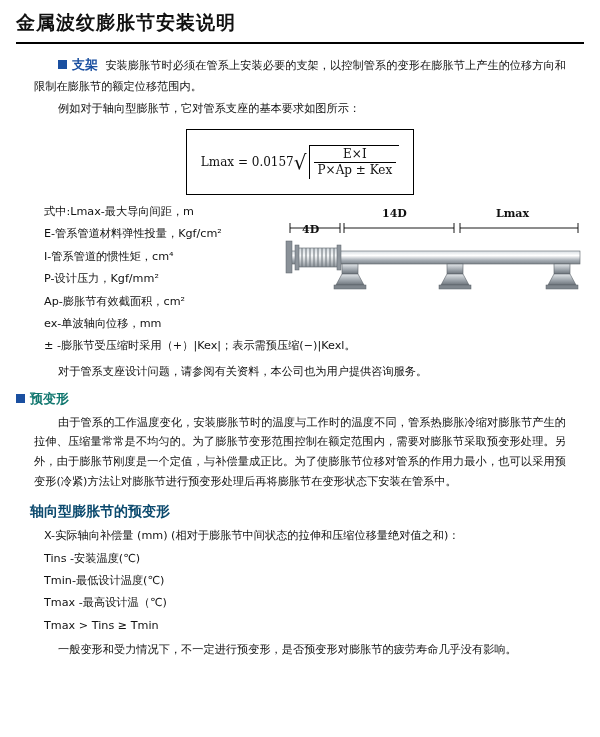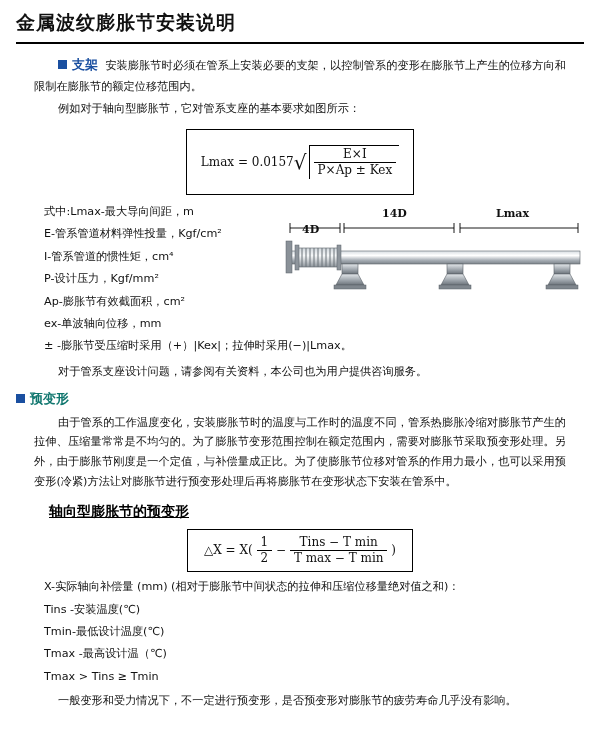--- a/index.html
+++ b/index.html
@@ -56,25 +56,24 @@
   }
 
   .list {
     margin: 6px 0 4px 28px;
     line-height: 2.0;
     font-size: 11.2px;
   }
   .list div { white-space: nowrap; }
 
   .sub-head {
-    color: #000000;
+    color: #0c4a6e;
     font-weight: bold;
     font-size: 14px;
-    margin: 12px 0 4px 33px;
-    text-decoration: underline;
+    margin: 12px 0 4px 14px;
   }
 
   .formula-box {
     margin: 10px auto 6px auto;
     border: 1px solid #000;
     padding: 15px 14px;
     display: table;
     font-family: "DejaVu Serif", "Liberation Serif", serif;
     font-size: 12px;
   }
@@ -152,21 +151,21 @@
   </div>
 
   <div class="mid-row">
     <div class="list">
       <div>式中:Lmax-最大导向间距，m</div>
       <div>E-管系管道材料弹性投量，Kgf/cm²</div>
       <div>I-管系管道的惯性矩，cm⁴</div>
       <div>P-设计压力，Kgf/mm²</div>
       <div>Ap-膨胀节有效截面积，cm²</div>
       <div>ex-单波轴向位移，mm</div>
-      <div>± -膨胀节受压缩时采用（+）|Kex|；拉伸时采用(−)|Lmax。</div>
+      <div>± -膨胀节受压缩时采用（+）|Kex|；表示需预压缩(−)|Kexl。</div>
     </div>
 
     <div class="fig">
       <div class="fig-labels">
         <span style="left:18px; top:0px;margin-top:16px;">4D</span>
         <span style="left:98px; top:0px;">14D</span>
         <span style="left:212px; top:0px;">Lmax</span>
       </div>
       <svg width="300" height="110" viewBox="0 0 300 110">
         <defs>
@@ -242,35 +241,20 @@
   <div class="para indent" style="margin-top:4px;">对于管系支座设计问题，请参阅有关资料，本公司也为用户提供咨询服务。</div>
 
   <div class="sec-head">
     <span class="sq"></span><span>预变形</span>
   </div>
 
   <div class="para indent">由于管系的工作温度变化，安装膨胀节时的温度与工作时的温度不同，管系热膨胀冷缩对膨胀节产生的拉伸、压缩量常常是不均匀的。为了膨胀节变形范围控制在额定范围内，需要对膨胀节采取预变形处理。另外，由于膨胀节刚度是一个定值，与补偿量成正比。为了使膨胀节位移对管系的作用力最小，也可以采用预变形(冷紧)方法让对膨胀节进行预变形处理后再将膨胀节在变形状态下安装在管系中。</div>
 
   <div class="sub-head">轴向型膨胀节的预变形</div>
 
-  <div class="eq-wrap">
-    <span class="eq-box">
-      <span>△X = X(</span>
-      <span class="frac">
-        <span class="num">1</span>
-        <span class="den">2</span>
-      </span>
-      <span>−</span>
-      <span class="frac">
-        <span class="num">Tins − T min</span>
-        <span class="den">T max − T min</span>
-      </span>
-      <span>)</span>
-    </span>
-  </div>
 
 
   <div class="tail-note">
     <div>X-实际轴向补偿量 (mm) (相对于膨胀节中间状态的拉伸和压缩位移量绝对值之和)：</div>
     <div>Tins -安装温度(℃)</div>
     <div>Tmin-最低设计温度(℃)</div>
     <div>Tmax -最高设计温（℃)</div>
     <div>Tmax &gt; Tins ≥ Tmin</div>
   </div>
 

